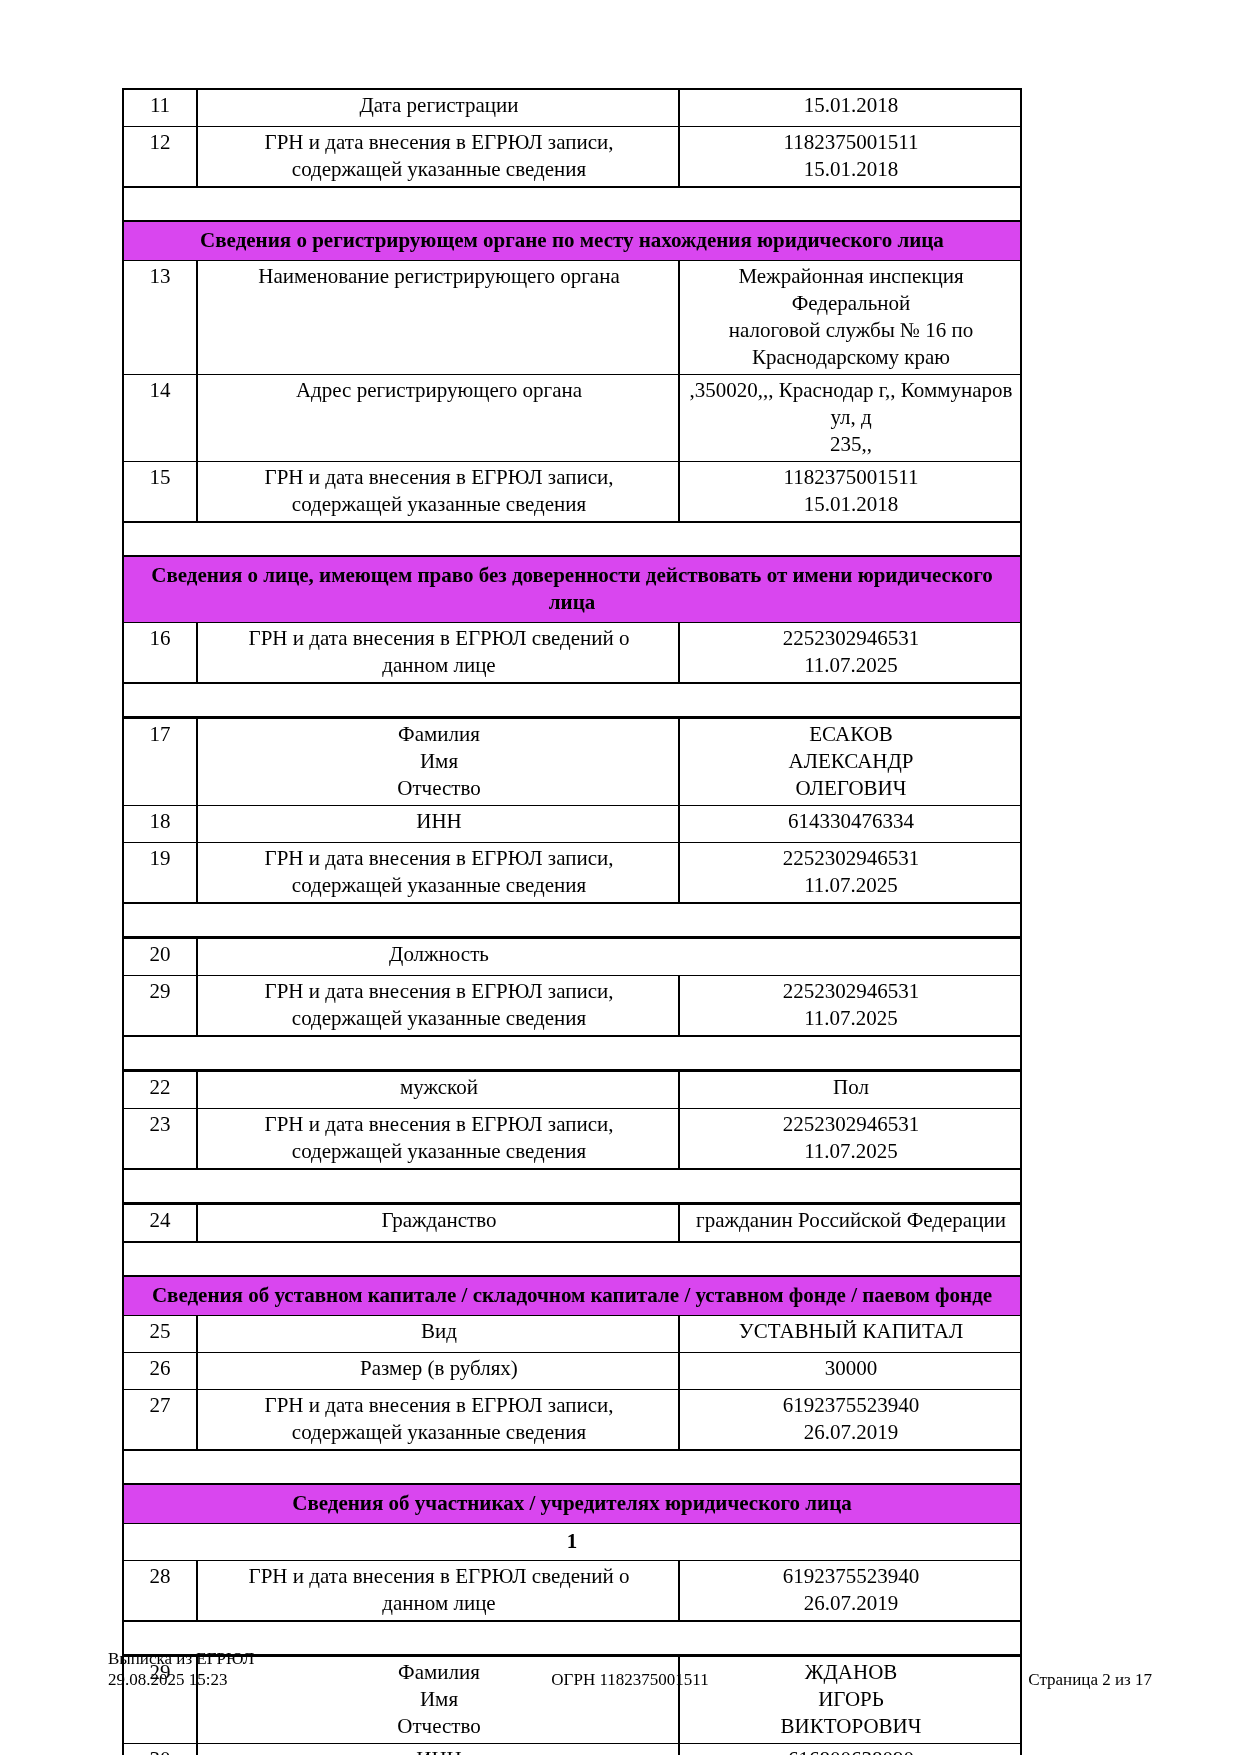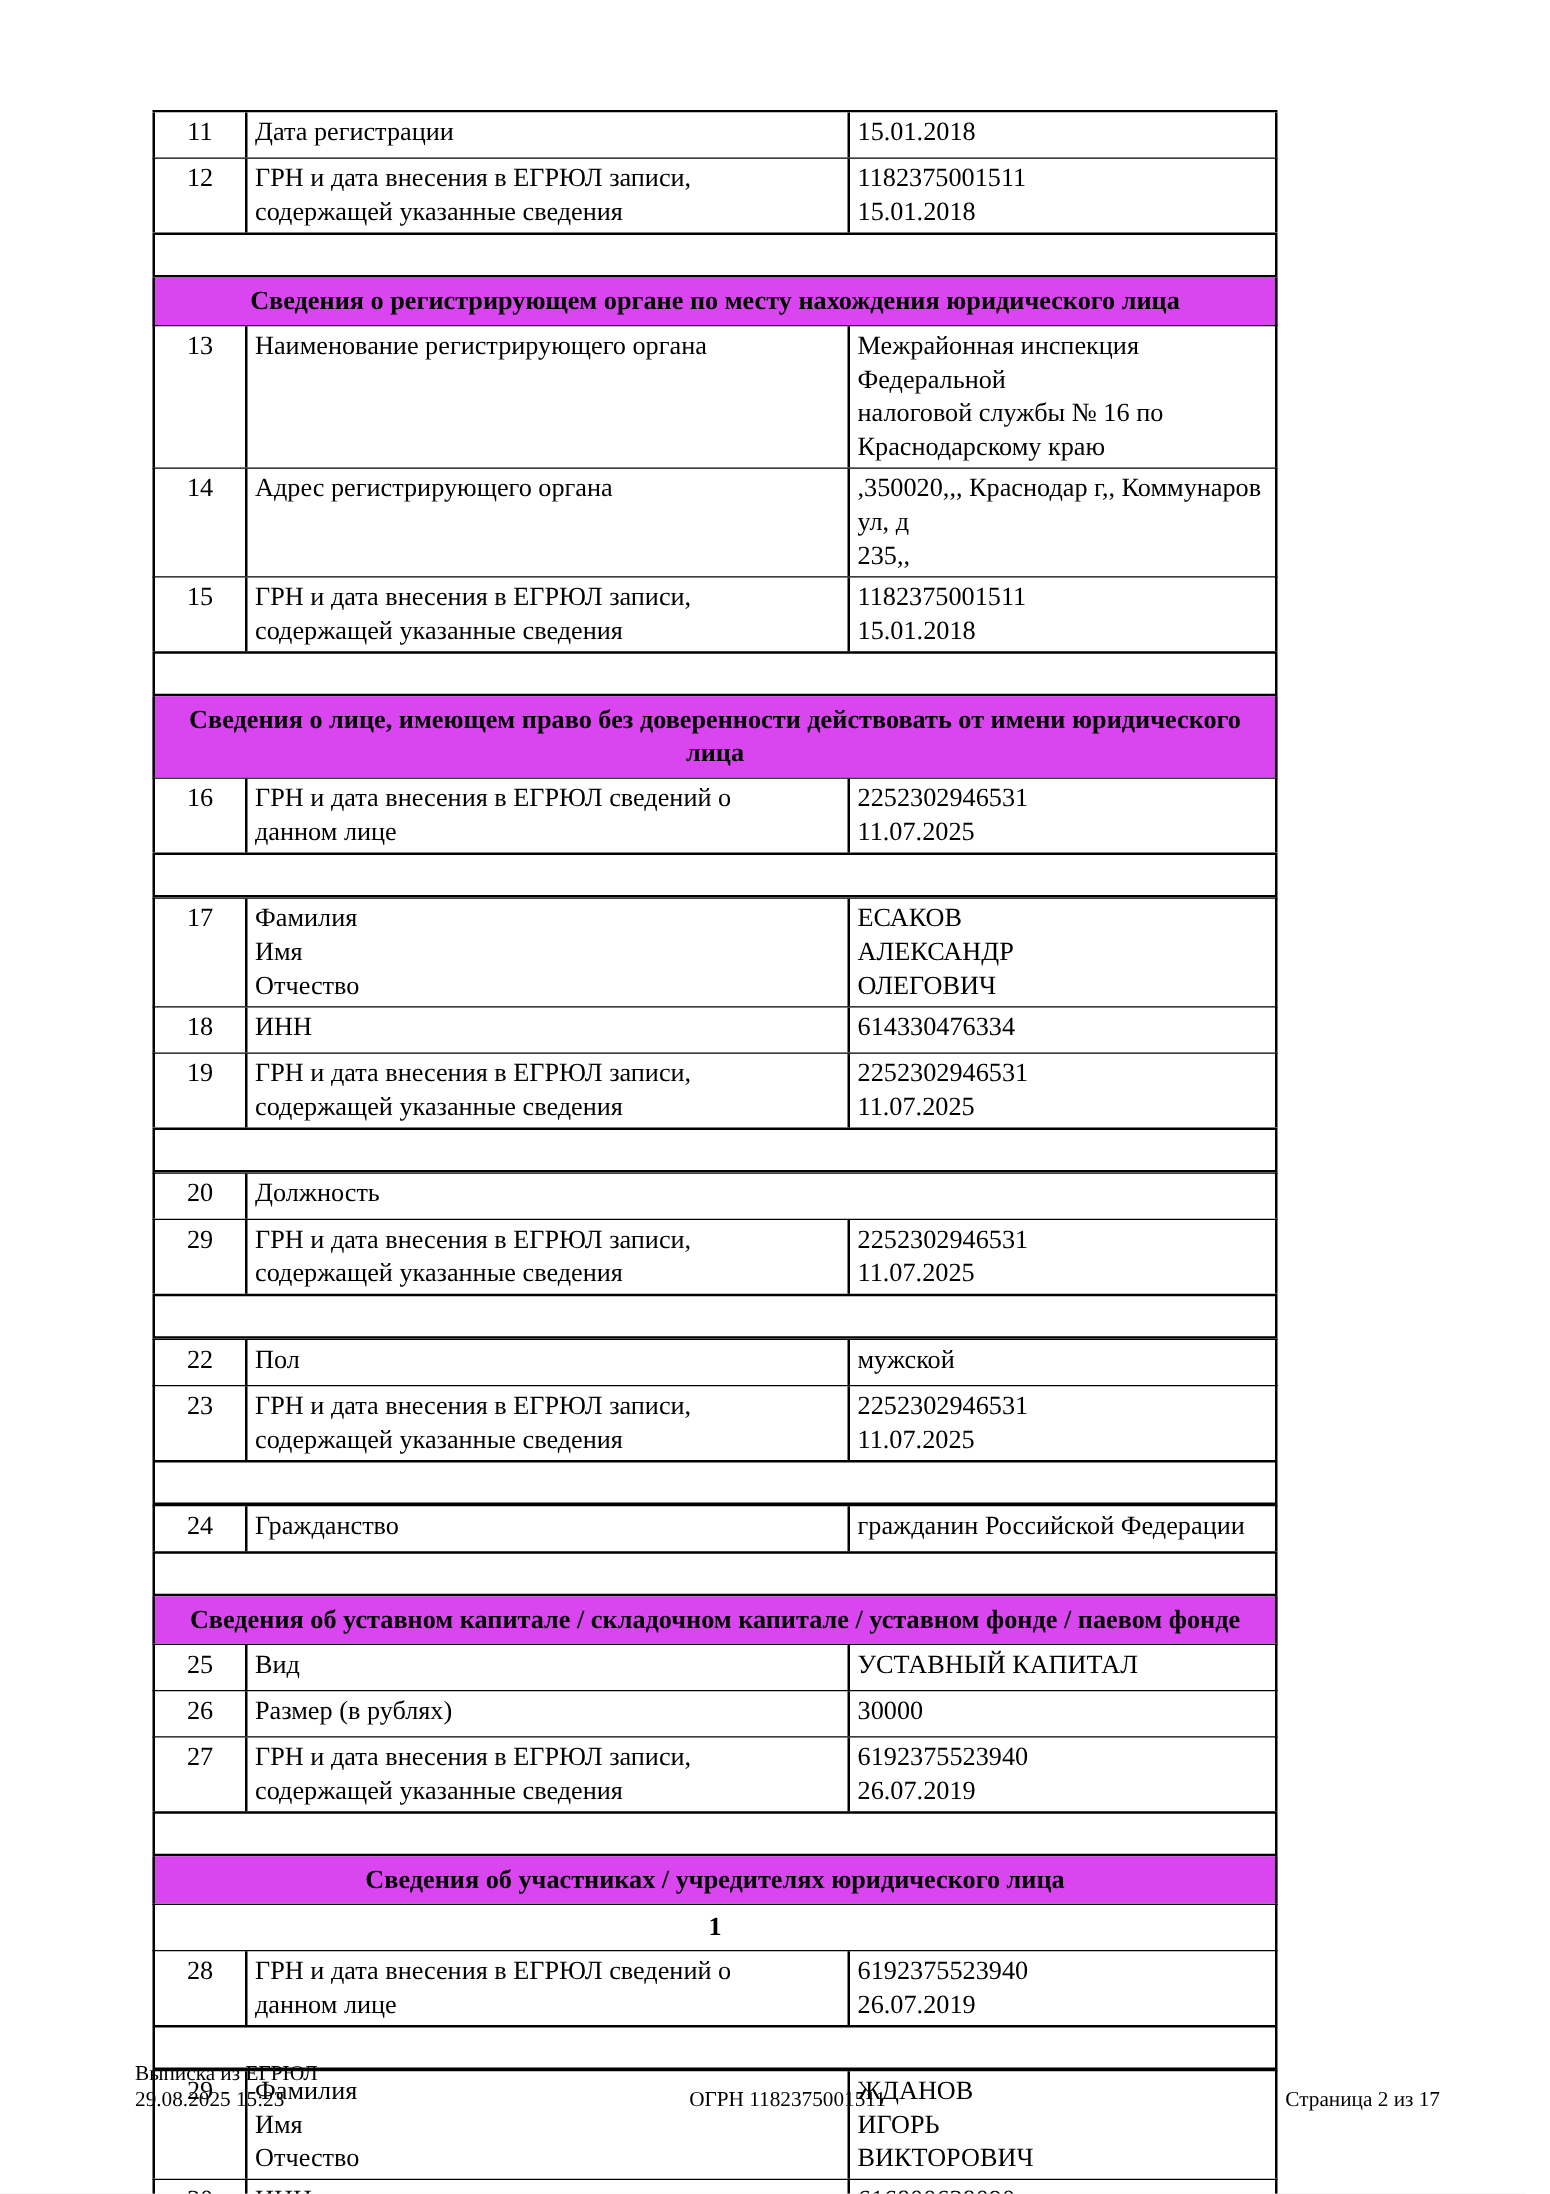--- a/index.html
+++ b/index.html
@@ -27,20 +27,21 @@
     border-top:1px solid #000;
     background:#fff;
   }
   .row:first-child { border-top:none; }
   .cell {
     font-size:21px;
     line-height:27px;
     white-space:pre-line;
     padding:2px 4px 3px 6px;
     overflow:hidden;
+    text-align:center;
   }
   .cell.num {
     text-align:center;
     padding:2px 0 3px 0;
   }
   .cell.label { border-left:2px solid #000; }
   .cell.value { border-left:2px solid #000; padding-left:6px; }
   .one-line { min-height:31px; }
   .spacer {
     height:32px;
@@ -180,22 +181,22 @@
       <div class="cell label">ГРН и дата внесения в ЕГРЮЛ записи,
 содержащей указанные сведения</div>
       <div class="cell value">2252302946531
 11.07.2025</div>
     </div>
 
     <div class="spacer"></div>
 
     <div class="row">
       <div class="cell num one-line">22</div>
+      <div class="cell value one-line">мужской</div>
       <div class="cell label one-line">Пол</div>
-      <div class="cell value one-line">мужской</div>
     </div>
 
     <div class="row">
       <div class="cell num">23</div>
       <div class="cell label">ГРН и дата внесения в ЕГРЮЛ записи,
 содержащей указанные сведения</div>
       <div class="cell value">2252302946531
 11.07.2025</div>
     </div>
 

